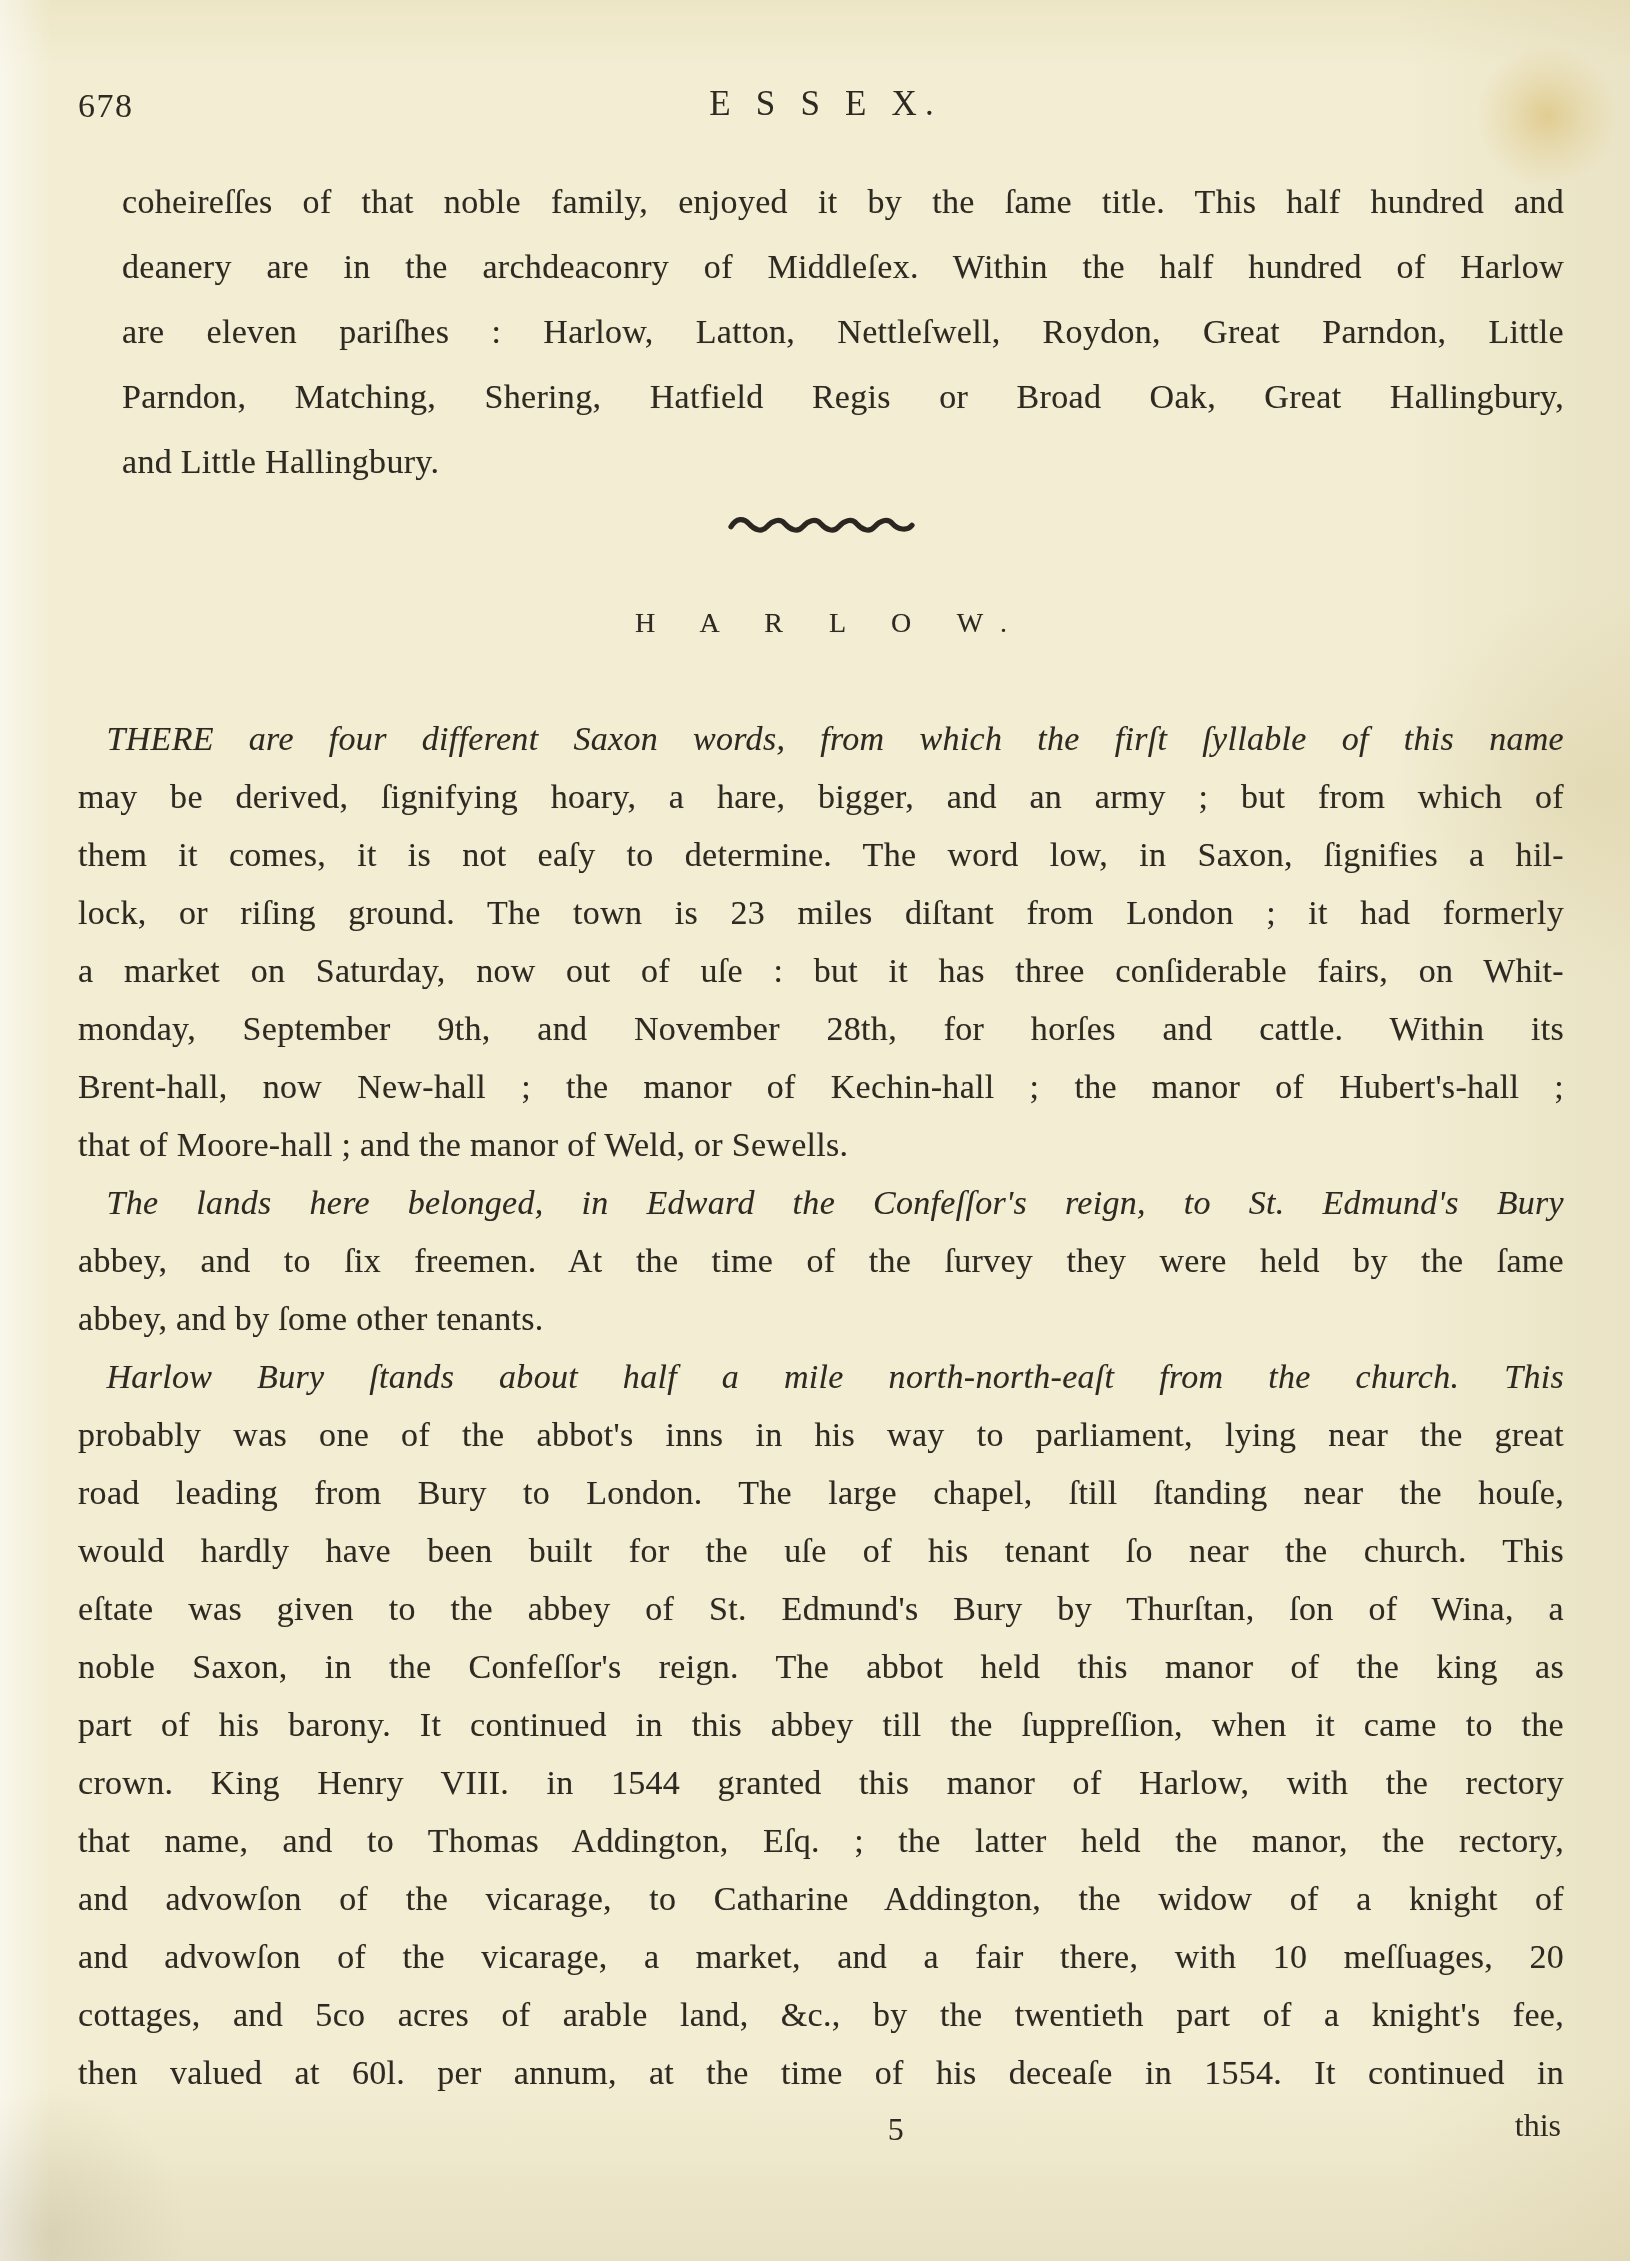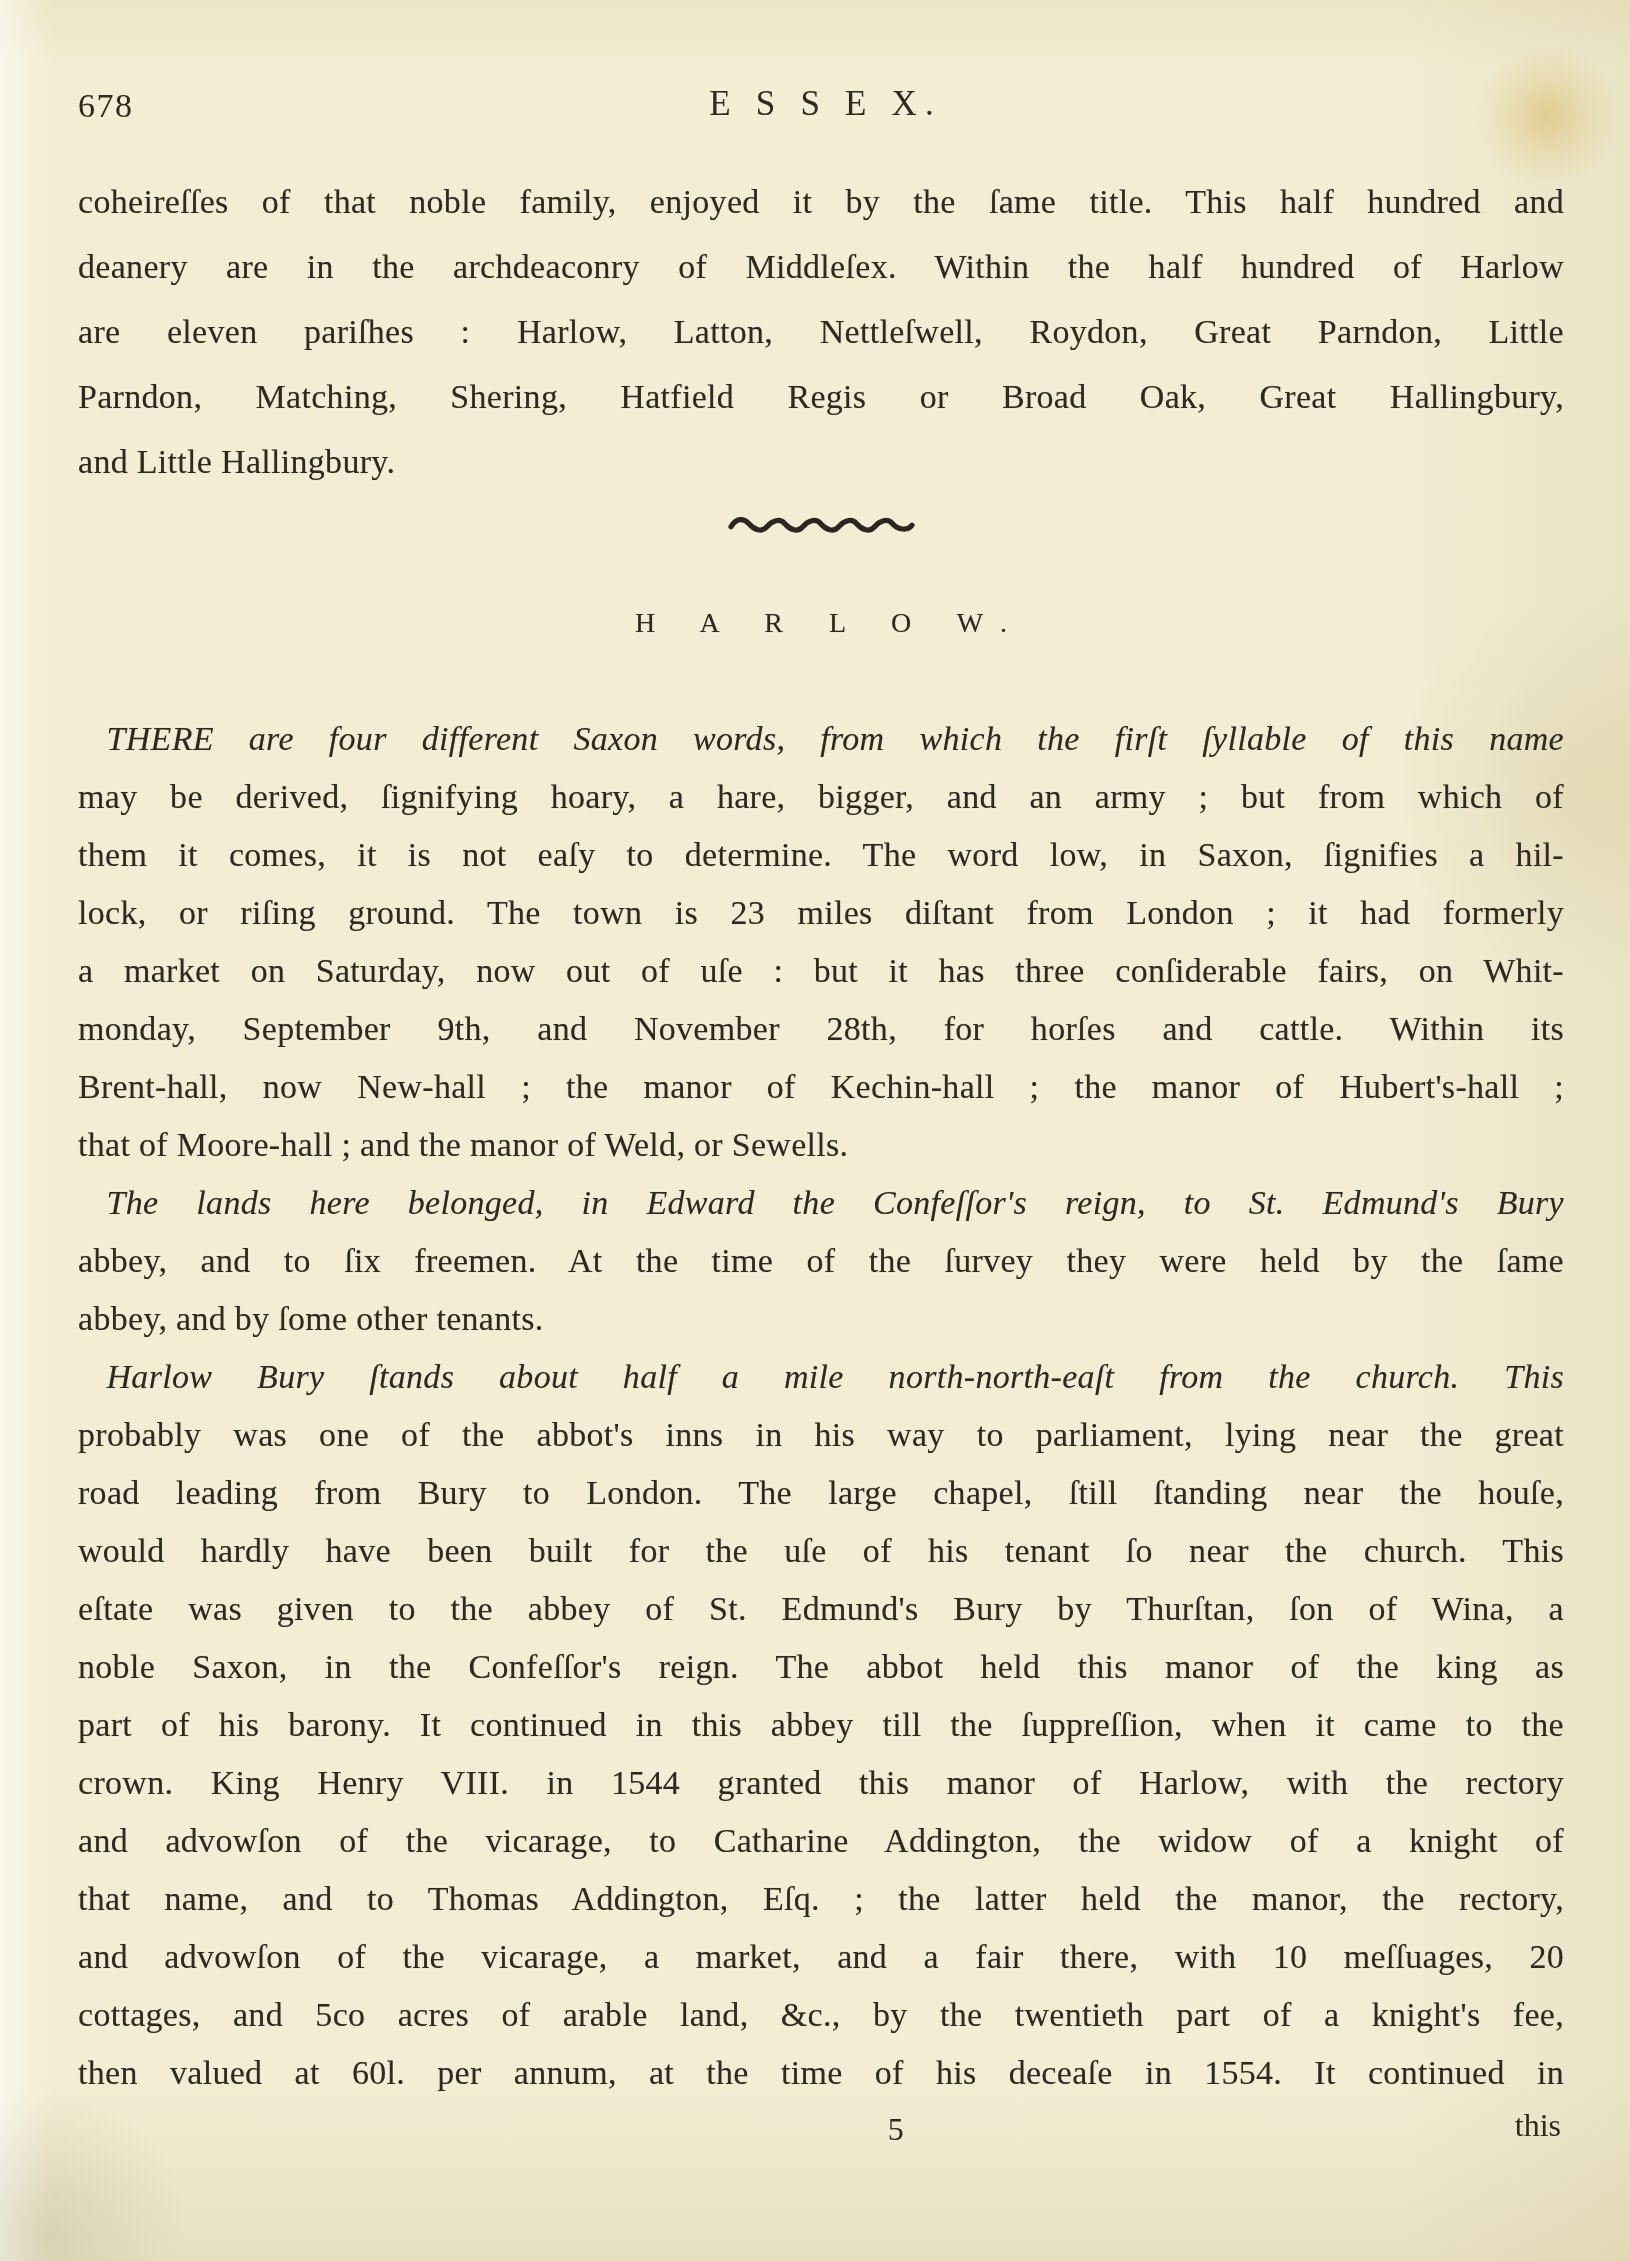--- a/index.html
+++ b/index.html
@@ -33,21 +33,21 @@
   .para{margin:0;}
   .line{
     display:block;
     white-space:nowrap;
     text-align:justify;
     text-align-last:justify;
     letter-spacing:0.3px;
     text-shadow:0 0 0.7px rgba(46,42,34,0.30);
   }
   .intro{margin-top:40px;font-size:34px;}
-  .intro .line{line-height:65px;}
+  .intro .line{line-height:65px;margin-left:44px;}
   .short-end .line:last-child{text-align-last:left;}
   .indented .line:first-child{text-indent:28.5px;font-style:italic;}
   .divider{
     margin-top:19.5px;
     text-align:center;
     height:22.5px;
   }
   .divider svg{display:inline-block;vertical-align:top;}
   .heading{
     margin:61px 0 0 0;
@@ -114,22 +114,22 @@
 
 <div class="para main indented">
     <span class="line">Harlow Bury ſtands about half a mile north-north-eaſt from the church. This</span>
     <span class="line">probably was one of the abbot's inns in his way to parliament, lying near the great</span>
     <span class="line">road leading from Bury to London. The large chapel, ſtill ſtanding near the houſe,</span>
     <span class="line">would hardly have been built for the uſe of his tenant ſo near the church. This</span>
     <span class="line">eſtate was given to the abbey of St. Edmund's Bury by Thurſtan, ſon of Wina, a</span>
     <span class="line">noble Saxon, in the Confeſſor's reign. The abbot held this manor of the king as</span>
     <span class="line">part of his barony. It continued in this abbey till the ſuppreſſion, when it came to the</span>
     <span class="line">crown. King Henry VIII. in 1544 granted this manor of Harlow, with the rectory</span>
+    <span class="line">that name, and to Thomas Addington, Eſq. ; the latter held the manor, the rectory,</span>
     <span class="line">and advowſon of the vicarage, to Catharine Addington, the widow of a knight of</span>
-    <span class="line">that name, and to Thomas Addington, Eſq. ; the latter held the manor, the rectory,</span>
     <span class="line">and advowſon of the vicarage, a market, and a fair there, with 10 meſſuages, 20</span>
     <span class="line">cottages, and 5co acres of arable land, &amp;c., by the twentieth part of a knight's fee,</span>
     <span class="line">then valued at 60l. per annum, at the time of his deceaſe in 1554. It continued in</span>
   </div>
 
 <div class="footer">
   <span class="sig">5</span>
   <span class="catch">this</span>
 </div>
 

